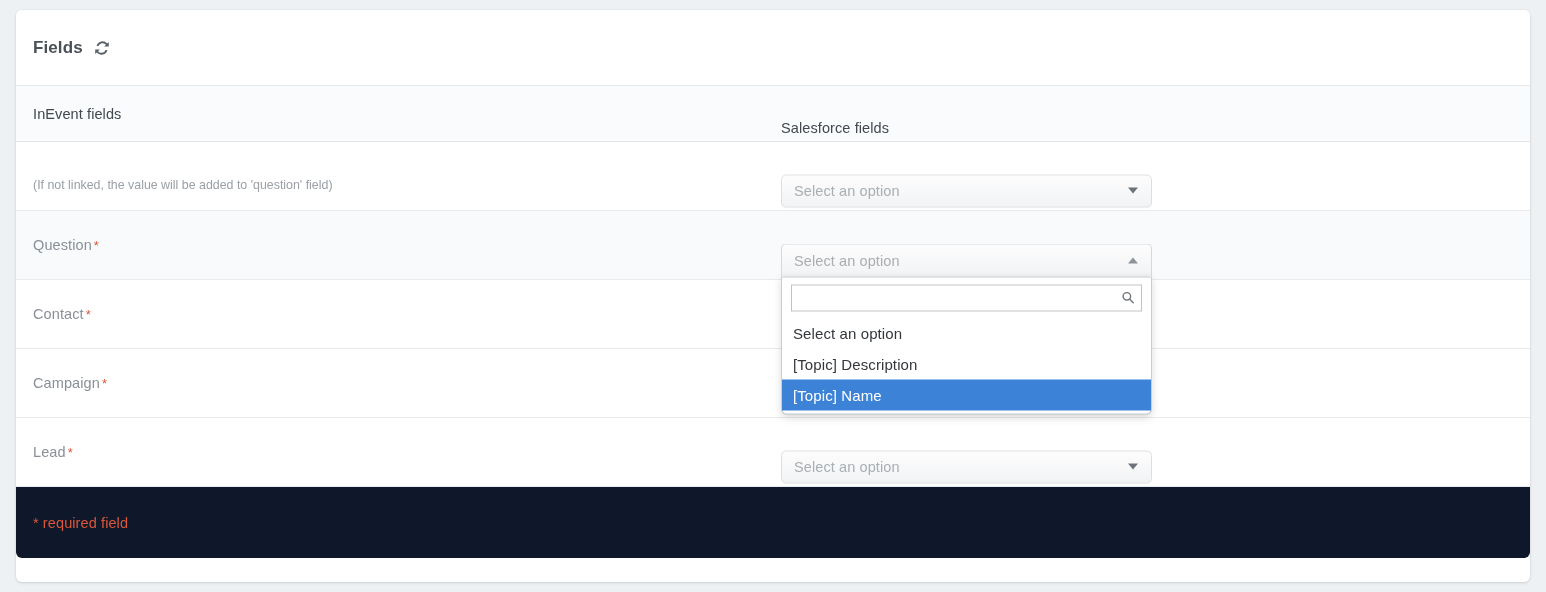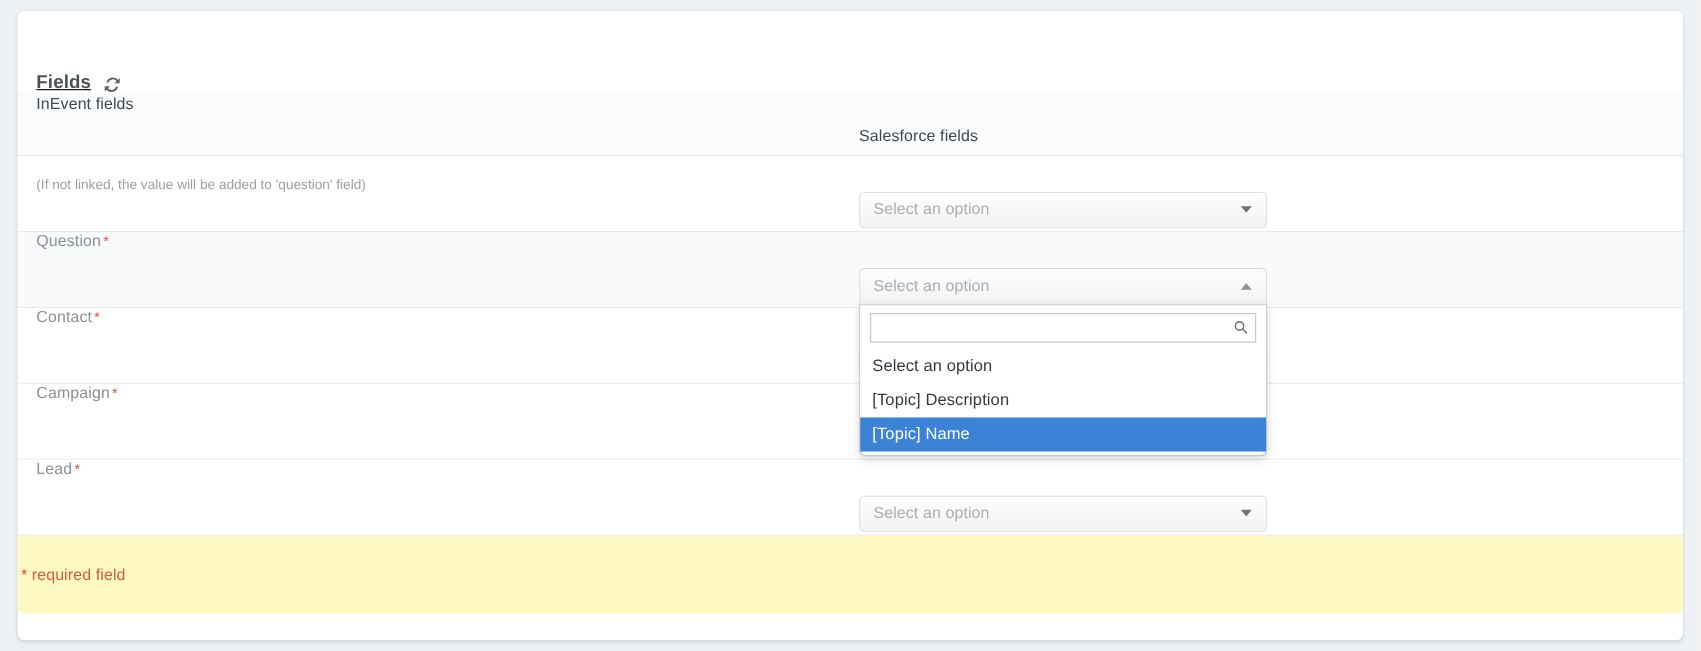--- a/index.html
+++ b/index.html
@@ -30,26 +30,25 @@
     border-radius: 6px;
     box-shadow: 0 1px 3px rgba(0,0,0,0.13), 0 0 0 1px rgba(0,0,0,0.015);
     overflow: visible;
   }
 
   
   .card-header {
     position: relative;
     height: 76px;
     display: flex;
-    align-items: flex-end;
+    align-items: center;
     padding-left: 17px;
     border-bottom: 1px solid #e6e9ec;
     background: #ffffff;
     border-radius: 6px 6px 0 0;
-    text-decoration: underline;
   }
   .card-title {
     font-size: 17px;
     font-weight: bold;
     color: #4a5158;
     letter-spacing: .1px;
   }
   .refresh-icon {
     margin-left: 11px;
     display: inline-flex;
@@ -57,20 +56,21 @@
     color: #5a6169;
     cursor: pointer;
   }
 
   
   .table { width: 100%; }
 
   .row {
     position: relative;
     display: flex;
+    align-items: center;
     border-bottom: 1px solid #e8eaed;
     background: #ffffff;
   }
   .row.shaded { background: #f9fafc; }
 
   .row.header-row {
     height: 56px;
     background: #fafbfc;
     border-bottom: 1px solid #e3e6e9;
   }
@@ -221,22 +221,22 @@
   .option.selected {
     background: #3c82d6;
     color: #ffffff;
   }
 
   
   .card-footer {
     height: 71px;
     display: flex;
     align-items: center;
-    padding-left: 3px;
-    background: #fef9c3;
+    padding-left: 17px;
+    background: #0f172a;
     border-radius: 0 0 6px 6px;
   }
   .required-note {
     font-size: 14.5px;
     color: #d9583b;
     letter-spacing: .1px;
   }
 </style>
 </head>
 <body>

